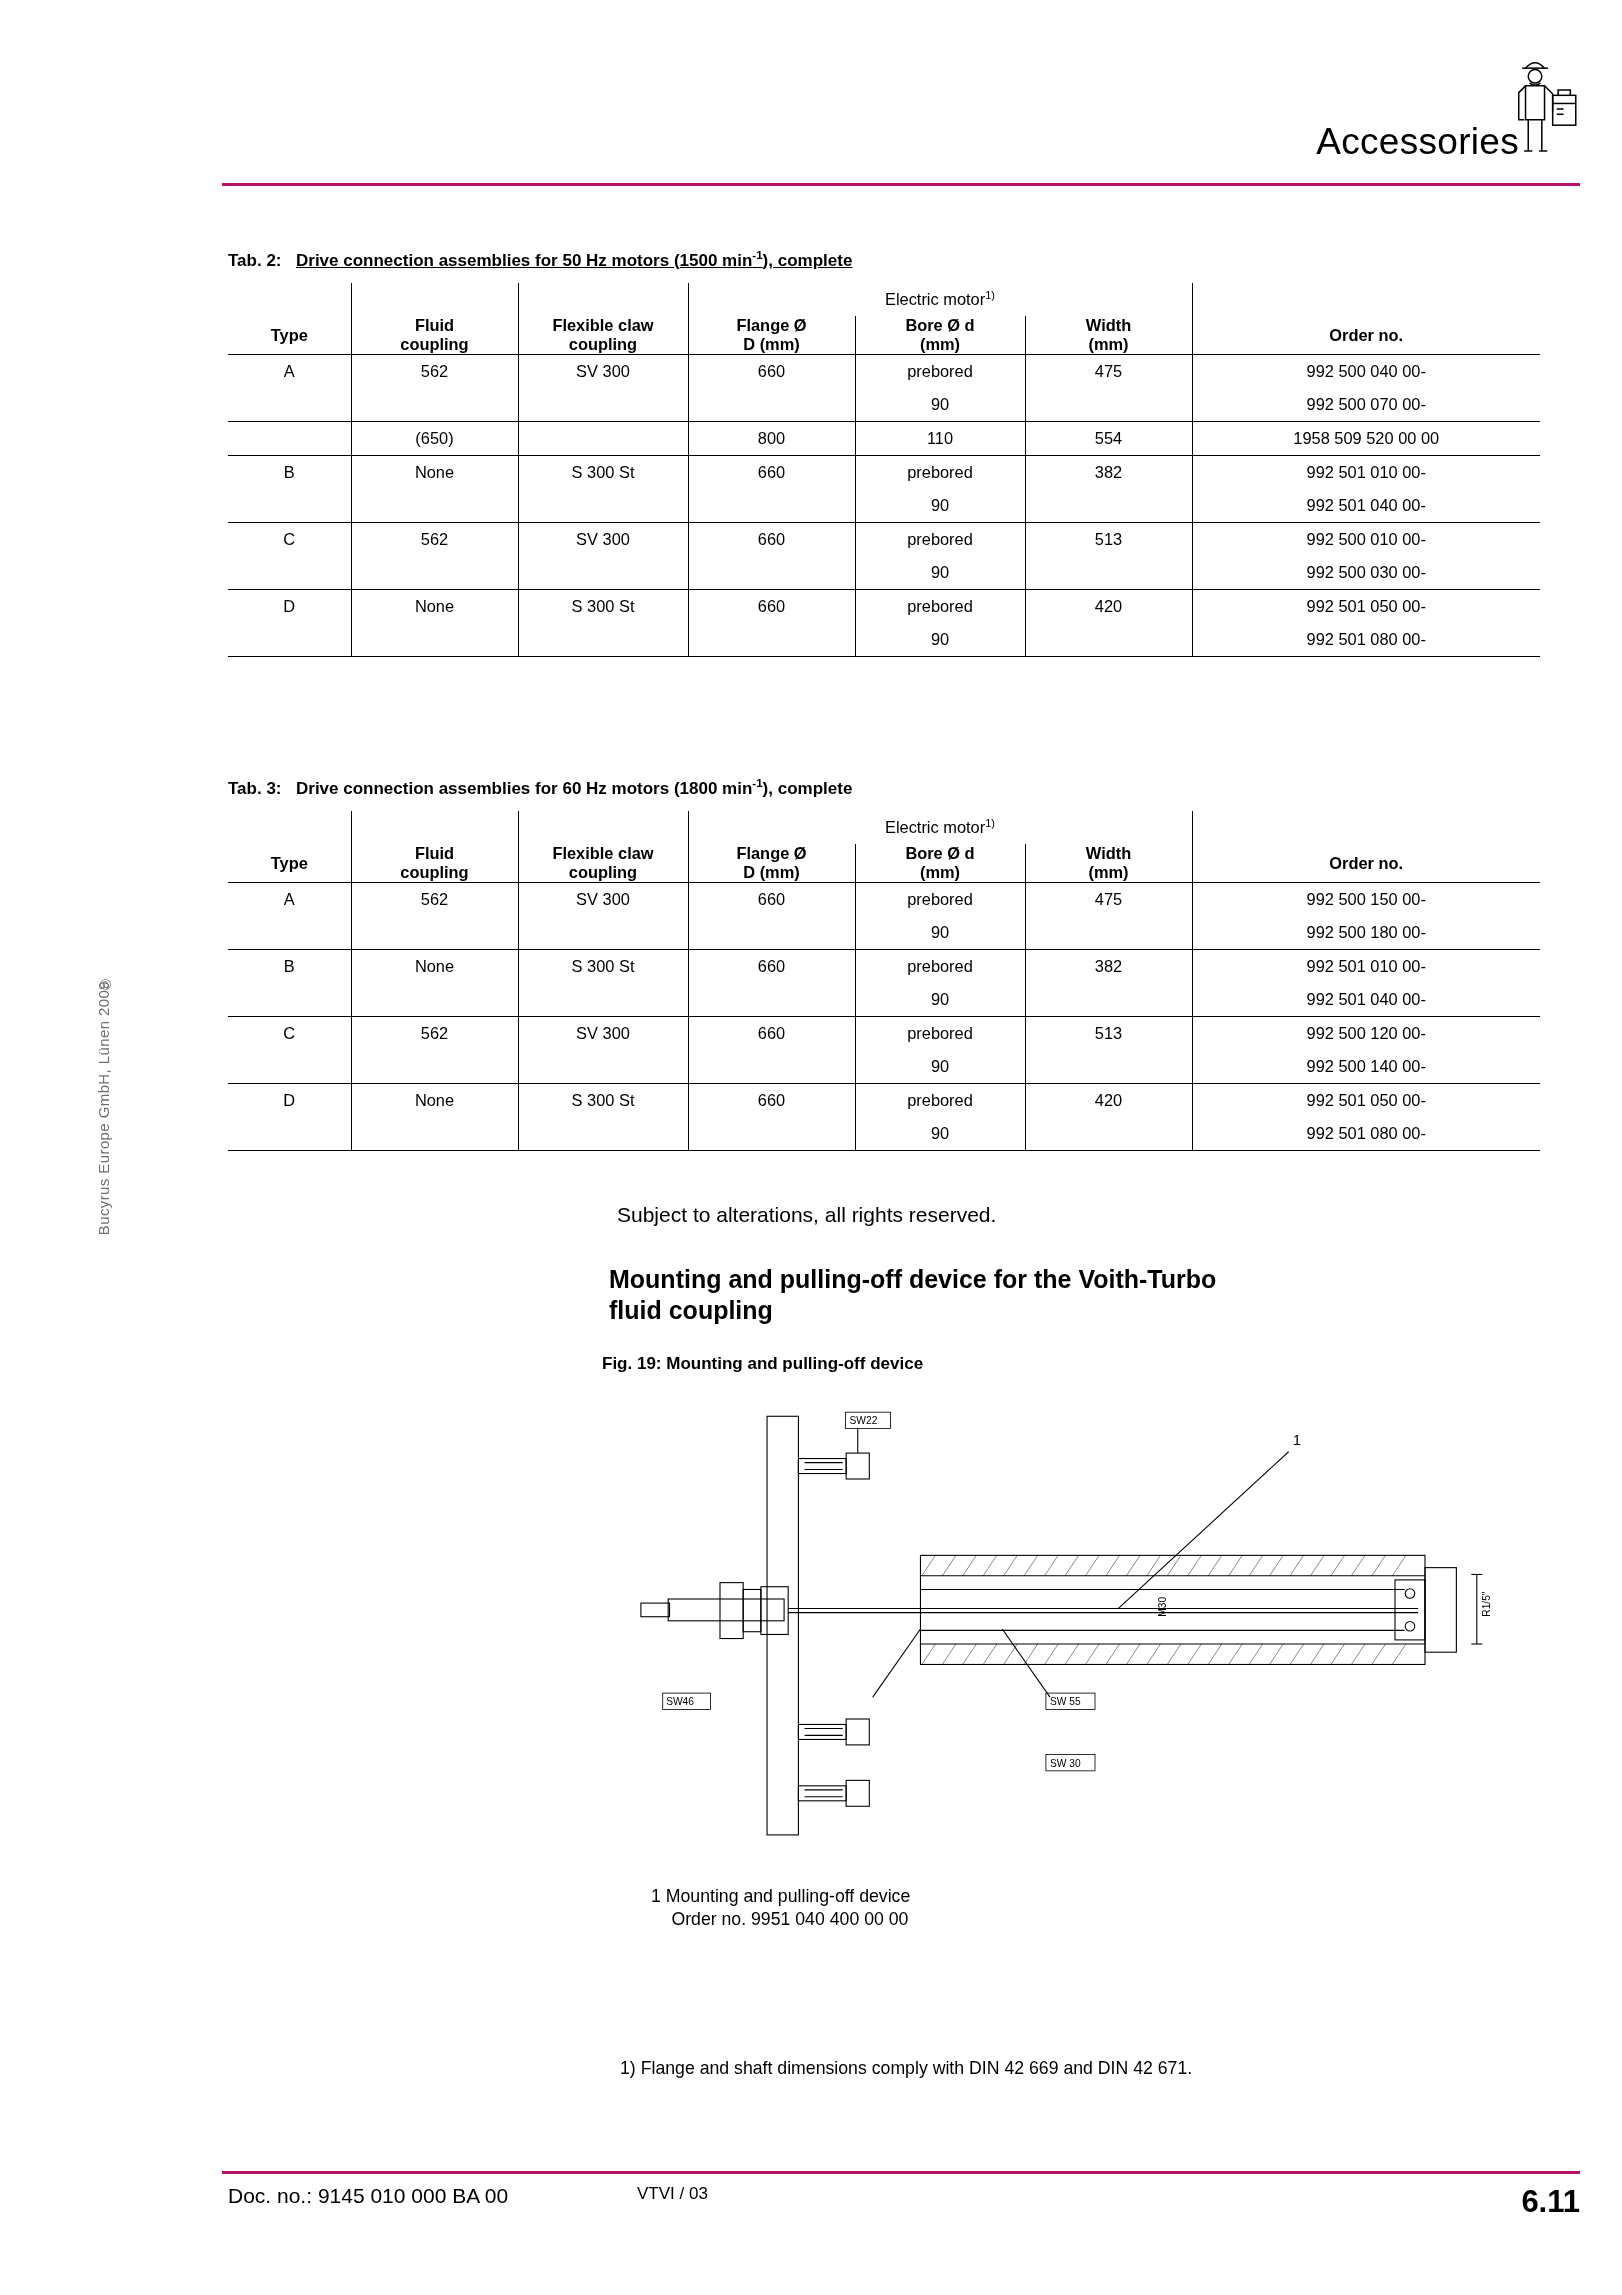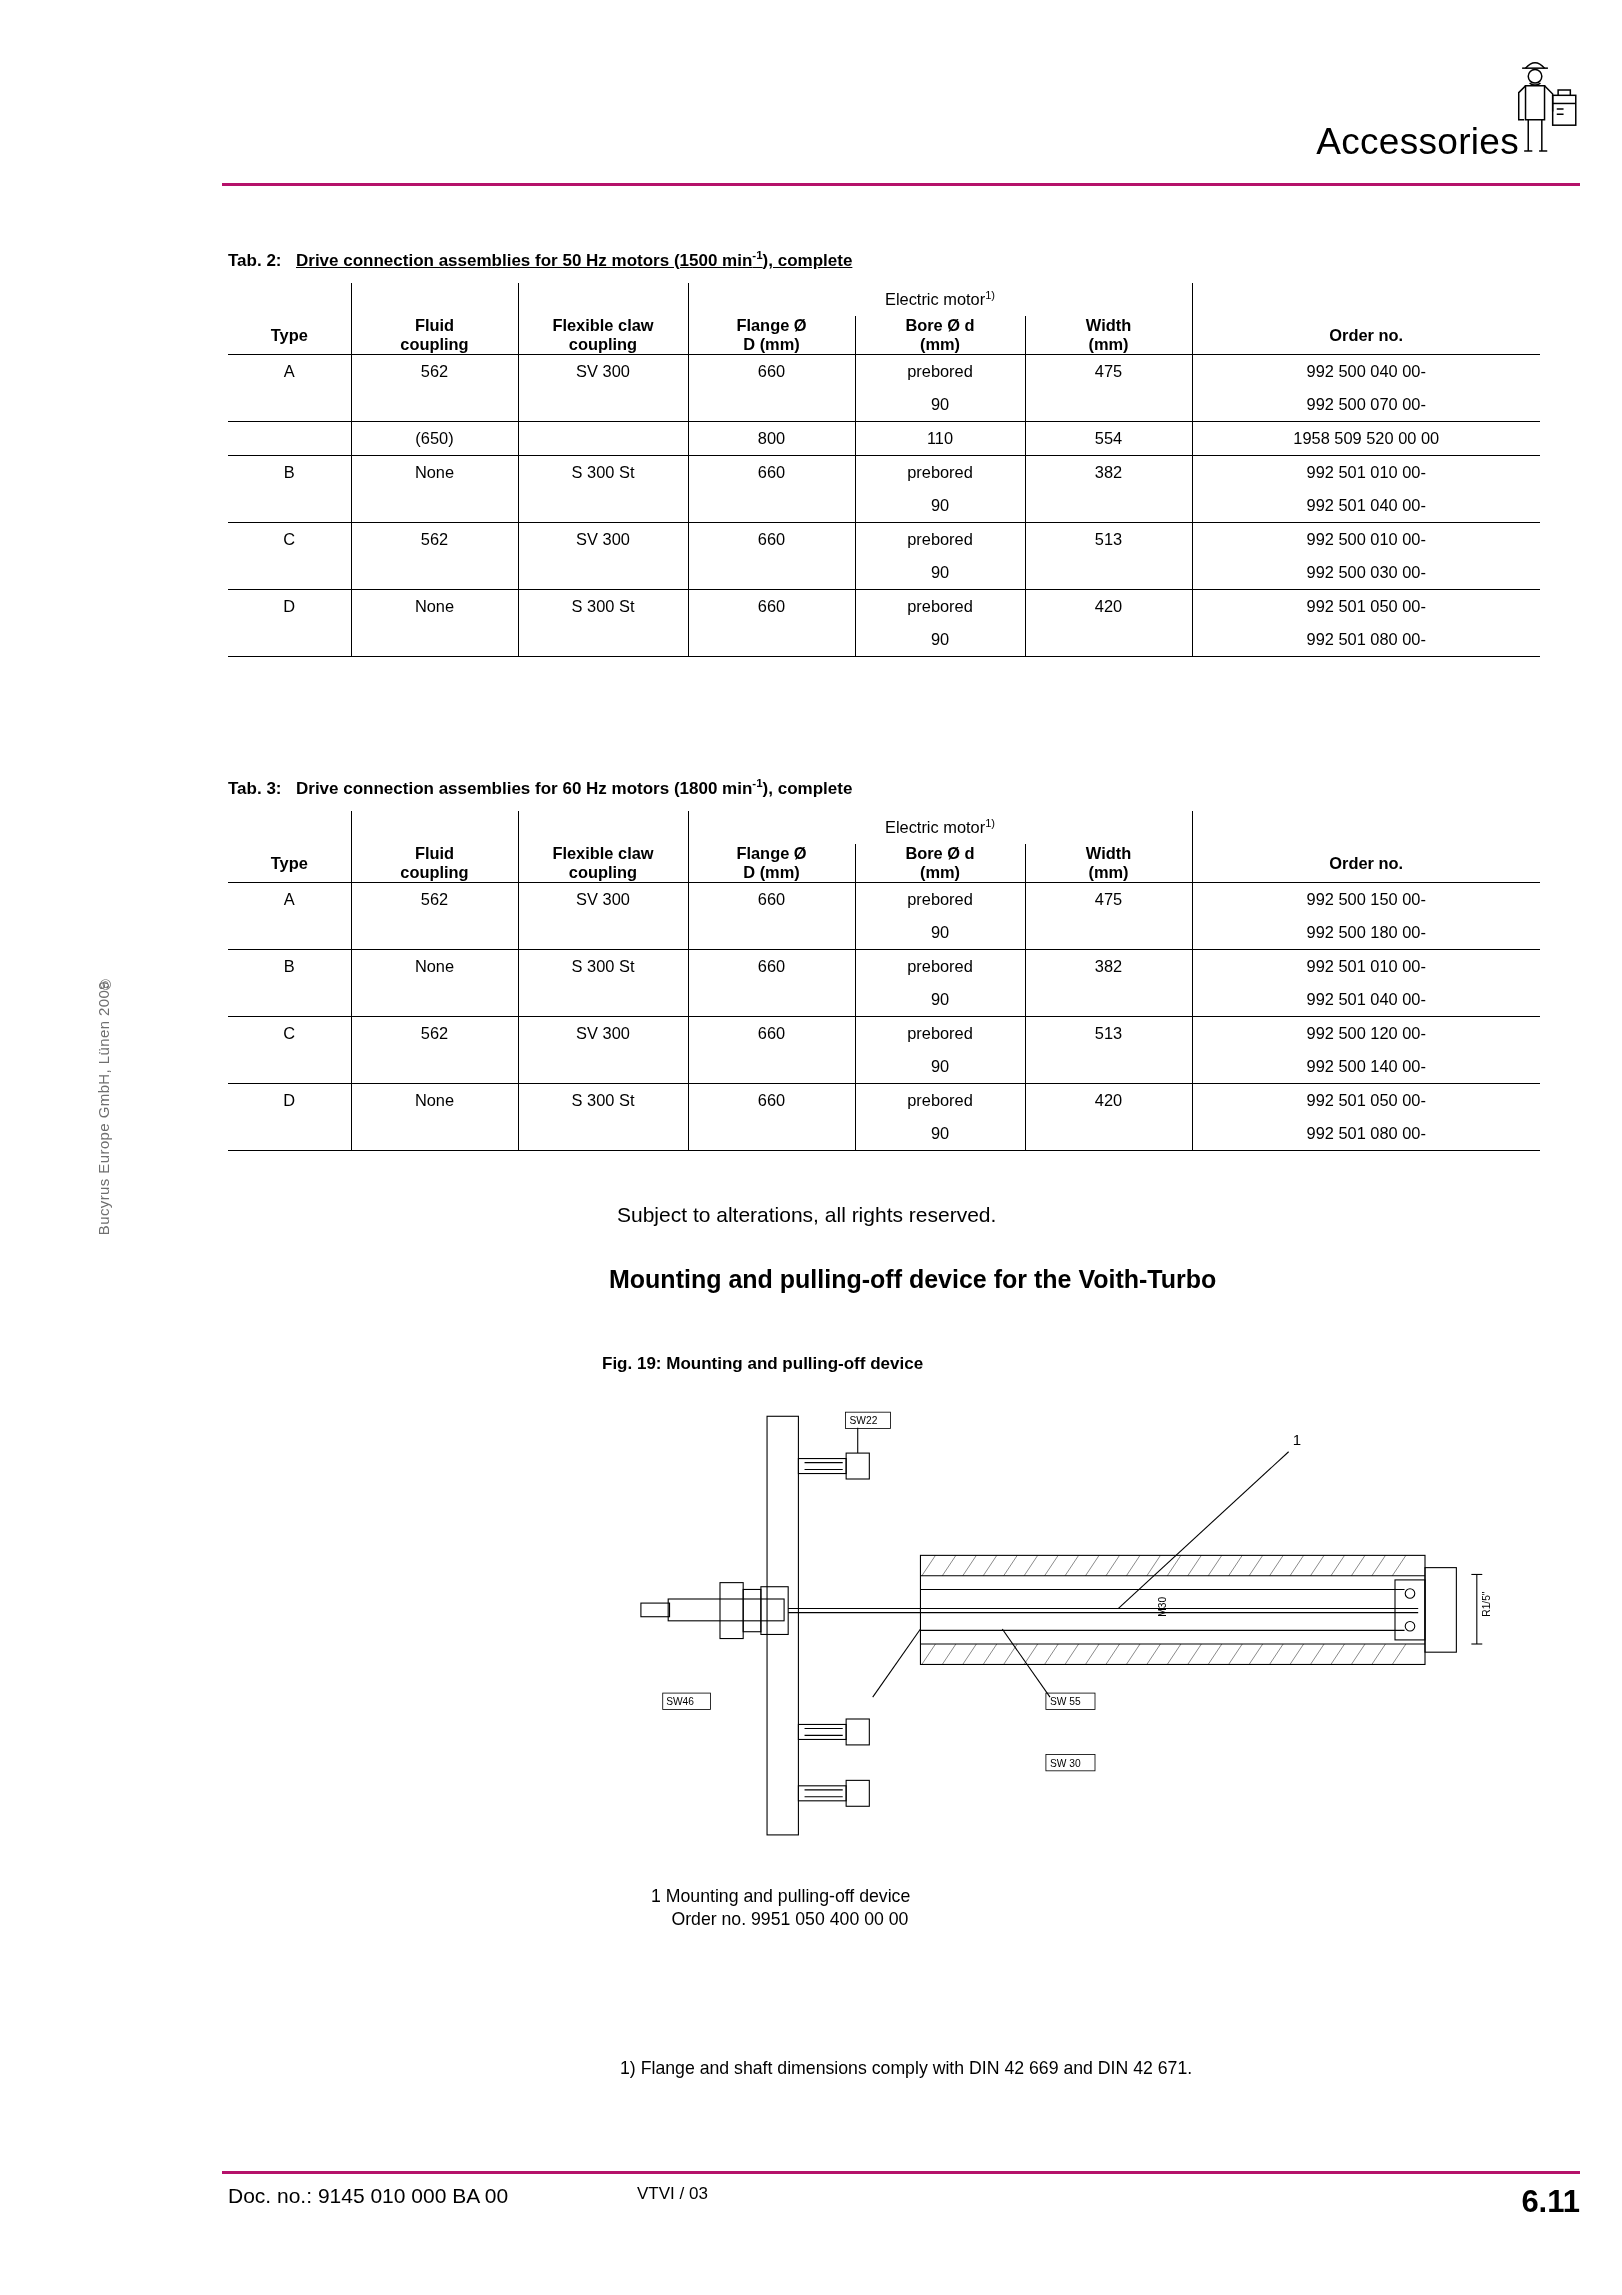--- a/index.html
+++ b/index.html
@@ -462,20 +462,21 @@
           <td class="br bb"></td>
           <td class="bb">992 501 080 00-</td>
         </tr>
       </tbody>
   </table>
 
   <div class="subject">Subject to alterations, all rights reserved.</div>
 
   <div class="sec-title">
     <div>Mounting and pulling-off device for the Voith-Turbo</div>
+    <div>fluid coupling</div>
   </div>
 
   <div class="fig-caption">Fig. 19:  Mounting and pulling-off device</div>
 
   <div class="figure">
     <svg viewBox="0 0 1320 660" width="900" height="450">
       <g stroke="#000" fill="none" stroke-width="1.6">
 
         <rect x="245" y="18" width="46" height="614"></rect>
 
@@ -596,21 +597,21 @@
         <text x="660" y="532">SW 30</text>
         <text x="830" y="312" transform="rotate(-90 830 312)">M30</text>
         <text x="1306" y="312" transform="rotate(-90 1306 312)">R1/5"</text>
         <text x="1016" y="60" font-size="22">1</text>
       </g>
     </svg>
   </div>
 
   <div class="fig-note">
     <div>1   Mounting and pulling-off device</div>
-    <div style="padding-left:20.4px;">Order no. 9951 050 400 00 00</div>
+    <div style="padding-left:20.4px;">Order no. 9951 040 400 00 00</div>
   </div>
 
   <div class="footnote">1) Flange and shaft dimensions comply with DIN 42 669 and DIN 42 671.</div>
 
   <div class="footer-rule"></div>
   <div class="footer-doc">Doc. no.: 9145 010 000 BA 00</div>
   <div class="footer-vt">VTVI / 03</div>
   <div class="footer-page">6.11</div>
 
 </div>

